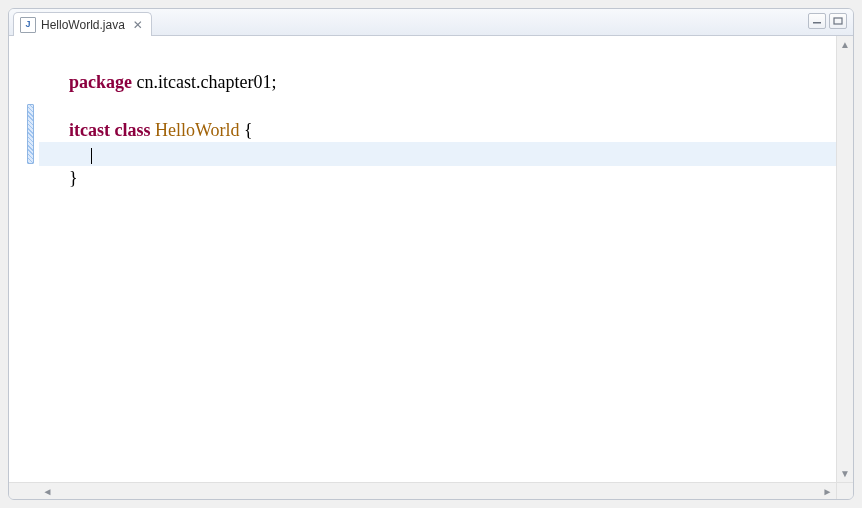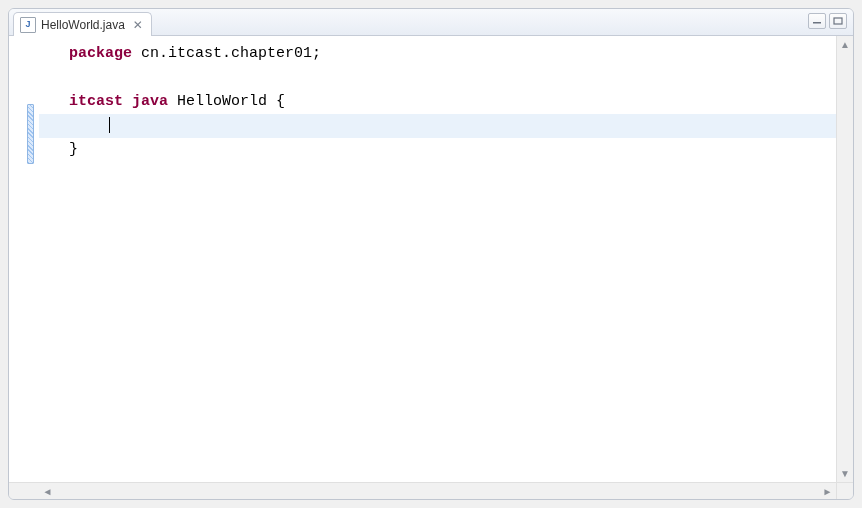--- a/index.html
+++ b/index.html
@@ -99,37 +99,37 @@
     .marker-range {
       position: absolute;
       left: 18px;
       width: 7px;
       background: repeating-linear-gradient(45deg, #9fc4f0, #9fc4f0 1px, #dbe9fb 1px, #dbe9fb 3px);
       border: 1px solid #8fb6e4;
       border-radius: 1px;
     }
     .code-area {
       flex: 1;
-      font-family: Liberation Mono, monospace;
-      font-size: 15px;
+      font-family: Liberation Serif, serif;
+      font-size: 18px;
       line-height: 24px;
       position: relative;
-      padding-top: 6px;
+      padding-top: 34px;
     }
     .code-line {
       height: 24px;
       white-space: pre;
       padding-left: 30px;
     }
     .line-highlight {
       background: #e9f2fb;
     }
     .kw { color: #8c003f; font-weight: bold; }
     .pkg { color: #000; }
-    .cls { color: #000000; }
+    .cls { color: #a16207; }
     .pun { color: #000; }
     .caret {
       display: inline-block;
       width: 1px;
       height: 16px;
       background: #000;
       vertical-align: middle;
       margin-left: 4px;
     }
     .vscrollbar {
@@ -199,21 +199,21 @@
   </div>
 
   <div class="editor-body">
     <div class="marker-gutter">
       <div class="marker-range" style="top:68px; height:60px;"></div>
     </div>
 
     <div class="code-area">
       <div class="code-line"><span class="kw">package</span><span class="pkg"> cn.itcast.chapter01;</span></div>
       <div class="code-line"></div>
-      <div class="code-line"><span class="kw">itcast</span><span> </span><span class="kw">java</span><span> </span><span class="cls">HelloWorld</span><span class="pun"> {</span></div>
+      <div class="code-line"><span class="kw">itcast</span><span> </span><span class="kw">class</span><span> </span><span class="cls">HelloWorld</span><span class="pun"> {</span></div>
       <div class="code-line line-highlight"><span>    </span><span class="caret"></span></div>
       <div class="code-line"><span class="pun">}</span></div>
     </div>
 
     <div class="vscrollbar">
       <div class="vscroll-arrow top">▲</div>
       <div class="vscroll-arrow bottom">▼</div>
     </div>
   </div>
 

